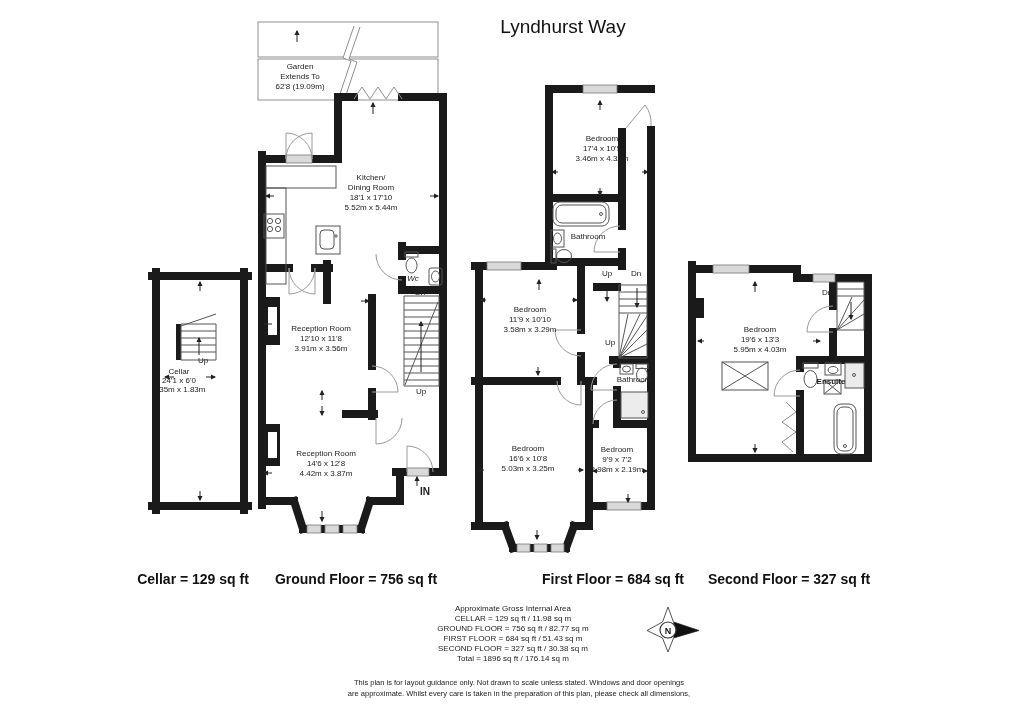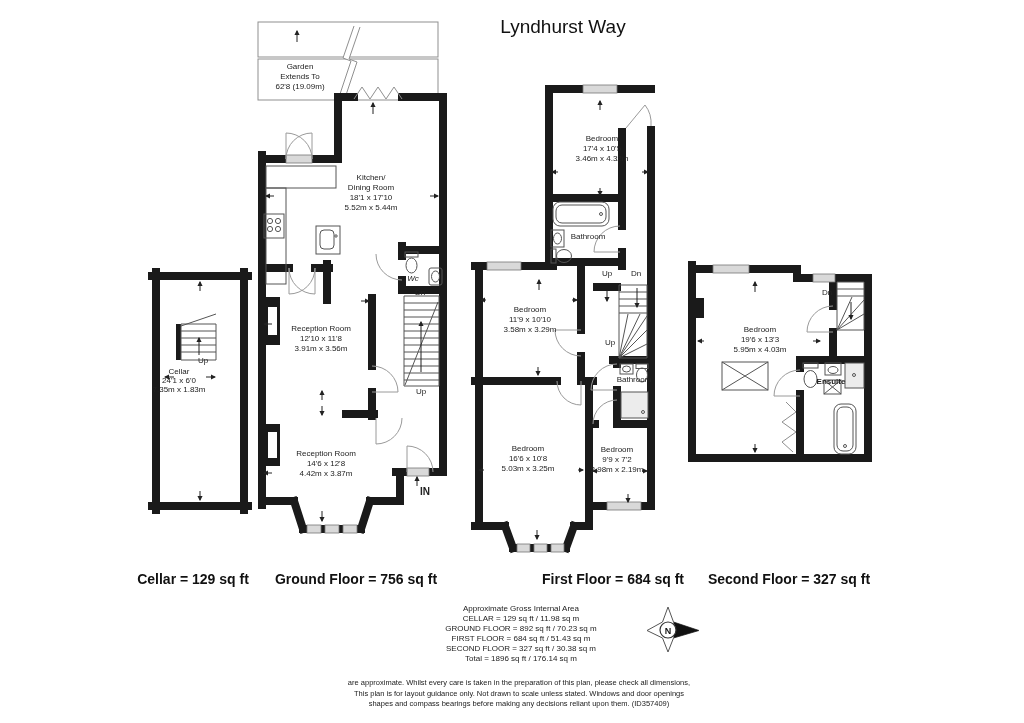--- a/index.html
+++ b/index.html
@@ -13,21 +13,21 @@
   .win{fill:#d9d9d9;stroke:#777;stroke-width:.8;}
   .ar{stroke:#222;stroke-width:1;fill:none;}
   .blk{fill:#1a1a1a;}
   .wht{fill:#fff;}
   .shw{fill:#ececec;stroke:#555;stroke-width:1;}
   .lbl{position:absolute;transform:translateX(-50%);text-align:center;color:#222;
        font-size:8px;line-height:10px;white-space:nowrap;}
   .title{font-size:19px;font-weight:normal;color:#111;}
   .flab{font-size:14px;font-weight:bold;color:#111;}
   .inlab{font-size:10px;font-weight:bold;padding-left:16px;}
-  .sm{font-size:8px;line-height:10px;margin-left:8px;}
+  .sm{font-size:8px;line-height:10px;}
   .disc{font-size:7.5px;line-height:10.5px;color:#222;}
   .cell{line-height:9px;}
 </style>
 </head>
 <body>
 
 <div id="stage">
 
 <svg width="1024" height="723" viewBox="0 0 1024 723">
   <defs>
@@ -368,25 +368,24 @@
 <div class="lbl" style="left:831px;top:377px;font-weight:bold;">Ensuite</div>
 
 <div class="lbl flab" style="left:193px;top:574px;">Cellar = 129 sq ft</div>
 <div class="lbl flab" style="left:356px;top:574px;">Ground Floor = 756 sq ft</div>
 <div class="lbl flab" style="left:577px;top:574px;margin-left:36px;">First Floor = 684 sq ft</div>
 <div class="lbl flab" style="left:789px;top:574px;">Second Floor = 327 sq ft</div>
 
 <div class="lbl sm" style="left:513px;top:604px;">
   <div>Approximate Gross Internal Area</div>
   <div>CELLAR = 129 sq ft / 11.98 sq m</div>
-  <div>GROUND FLOOR = 892 sq ft / 70.23 sq m</div>
+  <div>GROUND FLOOR = 756 sq ft / 82.77 sq m</div>
   <div>FIRST FLOOR = 684 sq ft / 51.43 sq m</div>
   <div>SECOND FLOOR = 327 sq ft / 30.38 sq m</div>
   <div>Total = 1896 sq ft / 176.14 sq m</div>
 </div>
 
 <div class="lbl disc" style="left:519px;top:678px;">
+  <div>This plan is for layout guidance only. Not drawn to scale unless stated. Windows and door openings</div>
   <div>are approximate. Whilst every care is taken in the preparation of this plan, please check all dimensions,</div>
-  <div>This plan is for layout guidance only. Not drawn to scale unless stated. Windows and door openings</div>
-  <div>shapes and compass bearings before making any decisions reliant upon them. (ID357409)</div>
 </div>
 
 </div>
 
 </body></html>

